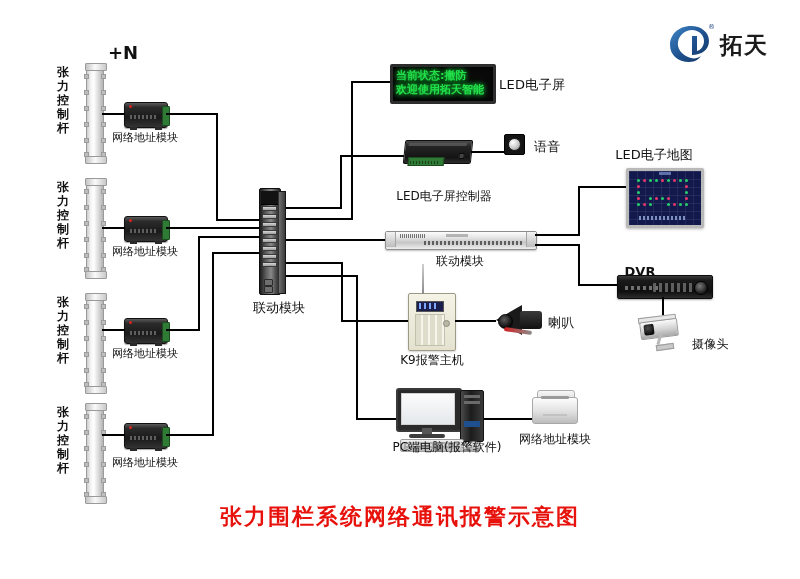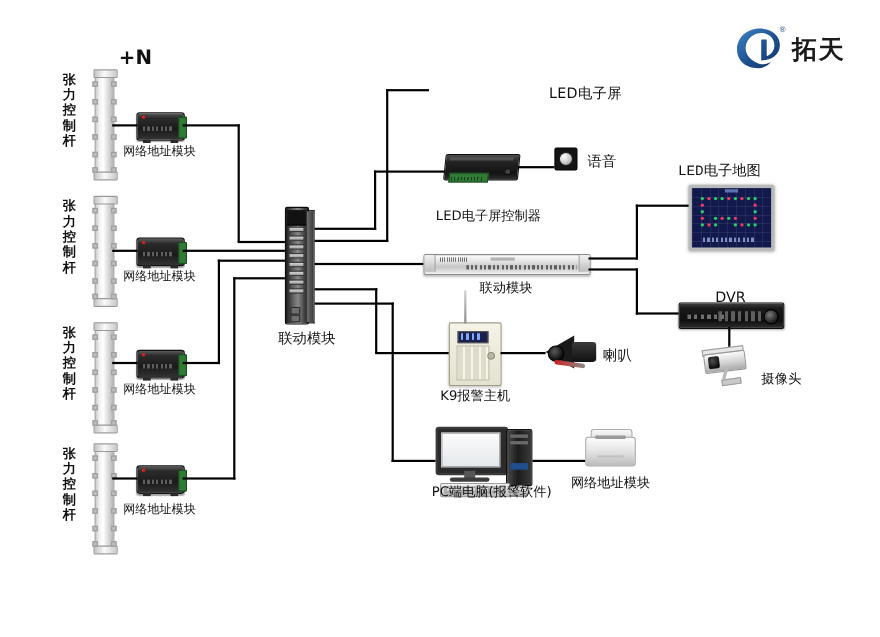--- a/index.html
+++ b/index.html
@@ -325,20 +325,24 @@
   <div class="h" style="left:286px;top:239px;width:99px;"></div>
 
   <div class="h" style="left:286px;top:262px;width:57px;"></div>
   <div class="v" style="left:341px;top:262px;height:59px;"></div>
   <div class="h" style="left:341px;top:320px;width:67px;"></div>
 
   <div class="h" style="left:286px;top:275px;width:72px;"></div>
   <div class="v" style="left:356px;top:275px;height:145px;"></div>
   <div class="h" style="left:356px;top:418px;width:40px;"></div>
 
+  <div class="ledscr" style="left:390px;top:64px;">
+    <div class="ln" style="top:2px;">当前状态:撤防</div>
+    <div class="ln" style="top:16px;">欢迎使用拓天智能</div>
+  </div>
   <div class="lbl" style="left:499px;top:76px;font-size:13px;">LED电子屏</div>
 
   <div class="ledctl" style="left:404px;top:140px;">
     <div class="top"></div>
       <div class="grnstrip"></div>
       <div class="pins"></div>
       <div class="dot"></div>
   </div>
   <div class="lbl-c" style="left:444px;top:188px;font-size:12px;">LED电子屏控制器</div>
 
@@ -357,21 +361,21 @@
   </div>
   <div class="lbl-c" style="left:460px;top:253px;font-size:12px;">联动模块</div>
 
   <div class="h" style="left:535px;top:234px;width:45px;"></div>
   <div class="v" style="left:578px;top:186px;height:50px;"></div>
   <div class="h" style="left:578px;top:186px;width:50px;"></div>
   <div class="h" style="left:535px;top:244px;width:45px;"></div>
   <div class="v" style="left:578px;top:244px;height:42px;"></div>
   <div class="h" style="left:578px;top:284px;width:39px;"></div>
 
-  <div class="lbl-c" style="left:654px;top:146px;font-size:13px;font-family:Liberation Mono, monospace;">LED电子地图</div>
+  <div class="lbl-c" style="left:654px;top:146px;font-size:13px;">LED电子地图</div>
   <div class="map" style="left:626px;top:168px;">
     <div class="grid"></div>
     <div class="top"></div>
 
     <div class="d" style="left:8px;top:8px;background:#27d06a;"></div>
     <div class="d" style="left:14px;top:8px;background:#f0386b;"></div>
     <div class="d" style="left:20px;top:8px;background:#27d06a;"></div>
     <div class="d" style="left:26px;top:8px;background:#27d06a;"></div>
     <div class="d" style="left:32px;top:8px;background:#f0386b;"></div>
     <div class="d" style="left:38px;top:8px;background:#27d06a;"></div>
@@ -391,21 +395,21 @@
     <div class="d" style="left:20px;top:26px;background:#27d06a;"></div>
     <div class="d" style="left:20px;top:32px;background:#27d06a;"></div>
     <div class="d" style="left:14px;top:32px;background:#f0386b;"></div>
     <div class="d" style="left:8px;top:32px;background:#27d06a;"></div>
     <div class="d" style="left:8px;top:26px;background:#f0386b;"></div>
     <div class="d" style="left:8px;top:20px;background:#27d06a;"></div>
     <div class="d" style="left:8px;top:14px;background:#f0386b;"></div>
     <div class="cap"></div>
   </div>
 
-  <div class="lbl-c" style="left:664px;top:264px;font-size:13px;font-weight:400;">DVR</div>
+  <div class="lbl-c" style="left:640px;top:264px;font-size:13px;font-weight:700;">DVR</div>
   <div class="dvr" style="left:617px;top:275px;">
     <div class="txt"></div>
       <div class="btns"></div>
       <div class="circ"></div>
   </div>
 
   <div class="v" style="left:662px;top:297px;height:24px;"></div>
 
   <div class="cam" style="left:636px;top:318px;">
     <div class="hood"></div>
@@ -458,14 +462,15 @@
   <div class="prn" style="left:532px;top:390px;">
     <div class="lid"></div>
       <div class="b">
         <div class="ln"></div>
         <div class="ln2"></div>
       </div>
       <div class="slot"></div>
   </div>
   <div class="lbl-c" style="left:555px;top:431px;font-size:12px;">网络地址模块</div>
 
+  <div class="title">张力围栏系统网络通讯报警示意图</div>
 
 </div>
 
 </body></html>

